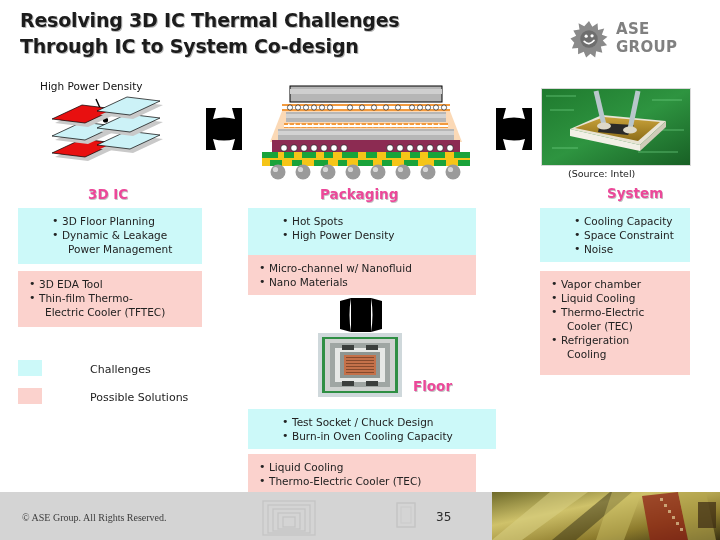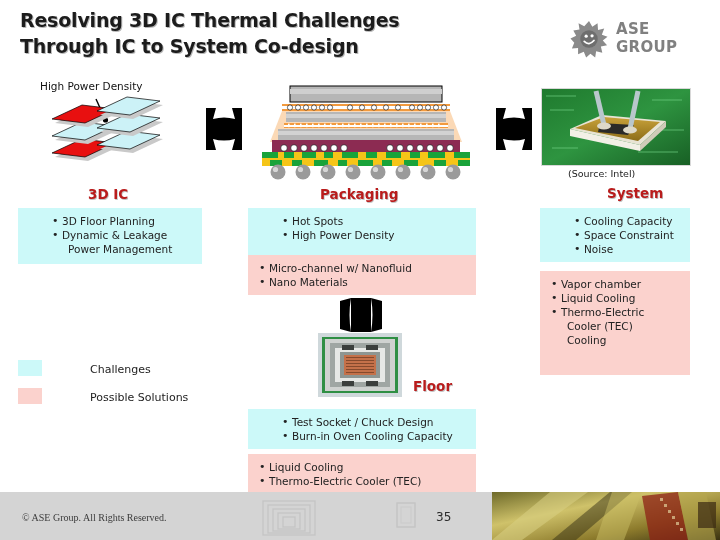--- a/index.html
+++ b/index.html
@@ -34,21 +34,21 @@
     font-size:10.5px;line-height:14px;color:#222;
     padding-left:11px;position:relative;white-space:nowrap;
   }
   .box li::before{
     content:"\2022";position:absolute;left:1px;top:-0.5px;font-size:11px;color:#222;
   }
   .box li.cont::before{content:"";}
   .box li.cont{padding-left:17px;}
 
   
-  .cap{position:absolute;font-size:13.5px;font-weight:bold;color:#b91c1c;
+  .cap{position:absolute;font-size:13.5px;font-weight:bold;color:#ec4899;
        text-shadow:.8px .8px 0 rgba(170,170,170,.7);white-space:nowrap;}
   .small-cap{position:absolute;font-size:9.5px;color:#222;white-space:nowrap;}
 
   
   .stack{position:absolute;left:30px;top:95px;width:160px;height:80px;}
   .hpd-label{position:absolute;left:40px;top:80px;font-size:10.5px;color:#111;white-space:nowrap;}
 
   
   .arrow{position:absolute;}
 
@@ -123,20 +123,27 @@
   <div class="cap" style="left:88px;top:186px;">3D IC</div>
 
   <div class="box cyan" style="left:18px;top:208px;width:184px;height:56px;">
     <ul>
       <li>3D Floor Planning</li>
       <li>Dynamic &amp; Leakage</li>
       <li class="cont">Power Management</li>
     </ul>
   </div>
 
+  <div class="box pink" style="left:18px;top:271px;width:184px;height:56px;">
+    <ul>
+      <li>3D EDA Tool</li>
+      <li>Thin-film Thermo-</li>
+      <li class="cont">Electric Cooler (TFTEC)</li>
+    </ul>
+  </div>
 
   <svg class="arrow" style="left:200px;top:106px;width:48px;height:46px;" viewBox="0 0 48 46">
     <path fill="#000" d="M6 2 L16 2 L13 13 Q24 10 35 13 L32 2 L42 2 L42 44 L32 44 L35 33 Q24 36 13 33 L16 44 L6 44 Z"></path>
   </svg>
 
   <svg class="photo" style="left:262px;top:82px;width:208px;height:100px;" viewBox="0 0 208 100">
 
     <rect x="28" y="4" width="152" height="16" fill="#b6b6b6" stroke="#000" stroke-width="1"></rect>
     <rect x="28" y="7" width="152" height="5" fill="#cfcfcf"></rect>
 
@@ -322,20 +329,21 @@
       <li>Noise</li>
     </ul>
   </div>
 
   <div class="box pink" style="left:540px;top:271px;width:150px;height:104px;">
     <ul>
       <li>Vapor chamber</li>
       <li>Liquid Cooling</li>
       <li>Thermo-Electric</li>
       <li class="cont">Cooler (TEC)</li>
+      <li>Refrigeration</li>
       <li class="cont">Cooling</li>
     </ul>
   </div>
 
   <div class="legend-sw" style="left:18px;top:360px;background:#ccf9f9;"></div>
   <div class="legend-lb" style="left:50px;top:363px;">Challenges</div>
   <div class="legend-sw" style="left:18px;top:388px;background:#fbd2cd;"></div>
   <div class="legend-lb" style="left:50px;top:391px;">Possible Solutions</div>
 
   <svg class="arrow" style="left:338px;top:296px;width:46px;height:38px;" viewBox="0 0 46 38">
@@ -360,21 +368,21 @@
       </g>
       <rect x="20" y="8" width="12" height="5" fill="#3b3f3d"></rect>
       <rect x="44" y="8" width="12" height="5" fill="#3b3f3d"></rect>
       <rect x="20" y="44" width="12" height="5" fill="#3b3f3d"></rect>
       <rect x="44" y="44" width="12" height="5" fill="#3b3f3d"></rect>
     </svg>
   </div>
 
   <div class="cap" style="left:413px;top:378px;">Floor</div>
 
-  <div class="box cyan" style="left:248px;top:409px;width:228px;height:40px;">
+  <div class="box cyan" style="left:248px;top:409px;width:248px;height:40px;">
     <ul>
       <li>Test Socket / Chuck Design</li>
       <li>Burn-in Oven Cooling Capacity</li>
     </ul>
   </div>
 
   <div class="box pink" style="left:248px;top:454px;width:228px;height:40px;">
     <ul>
       <li>Liquid Cooling</li>
       <li>Thermo-Electric Cooler (TEC)</li>

